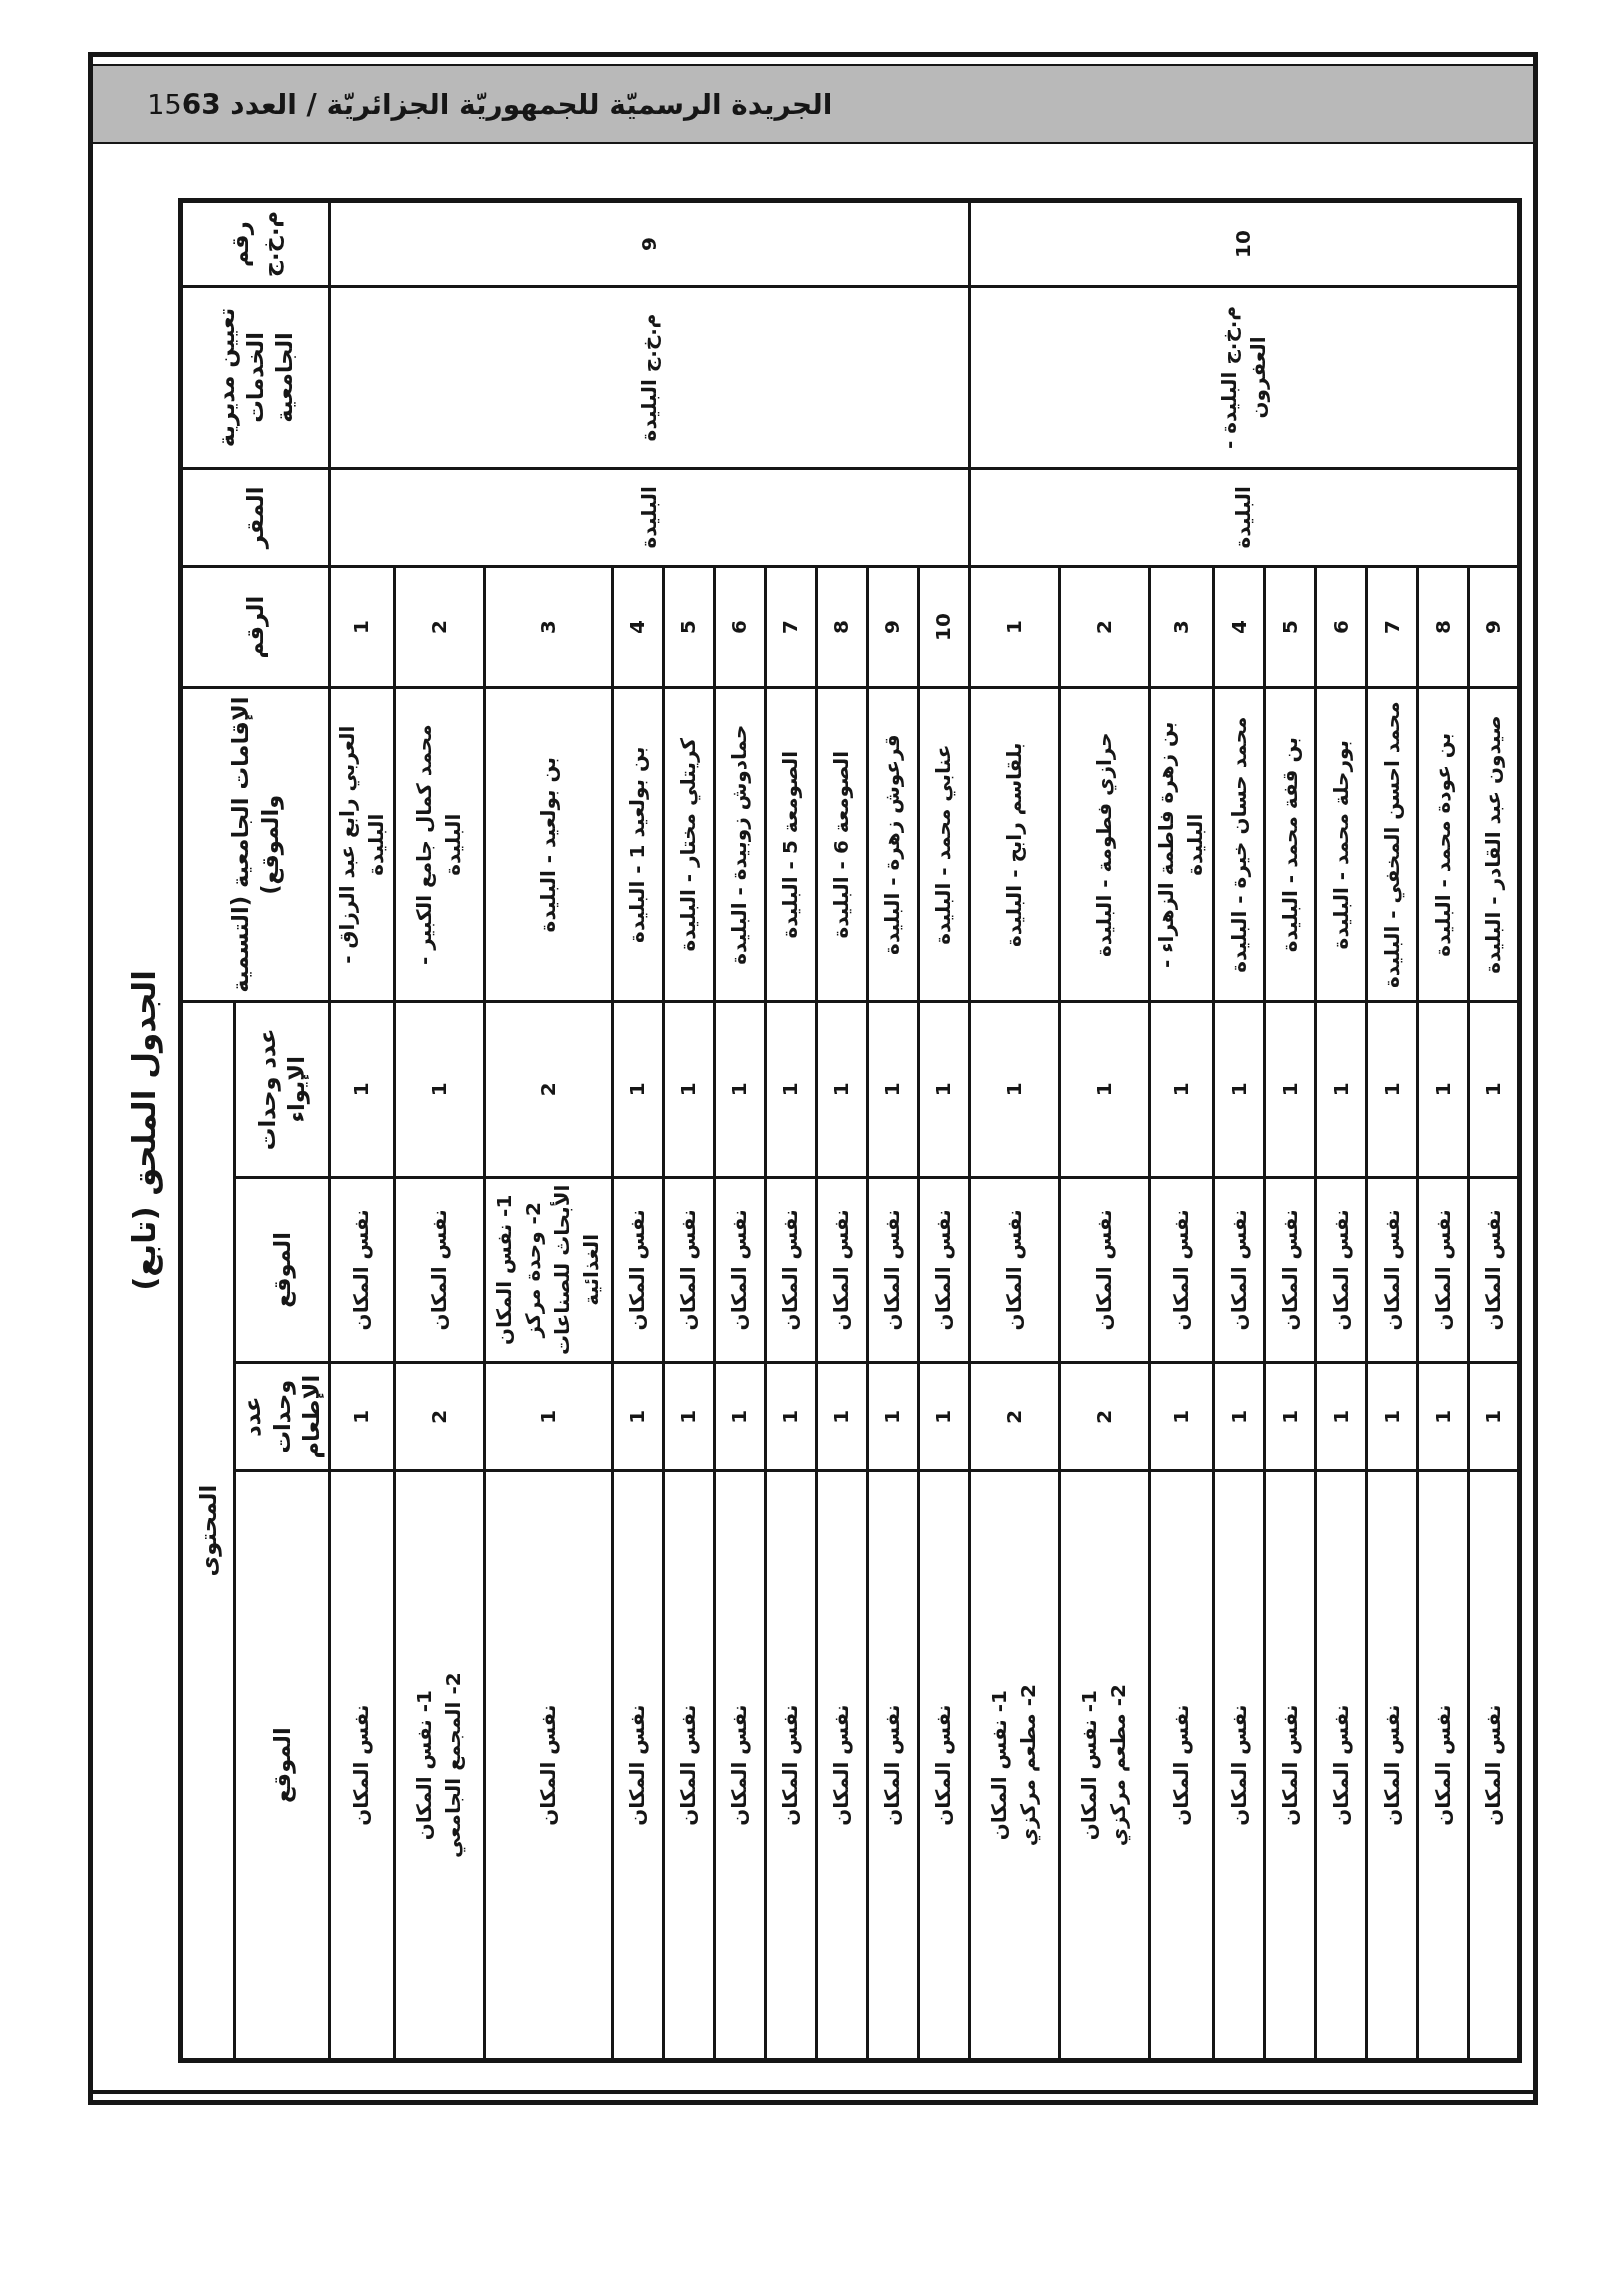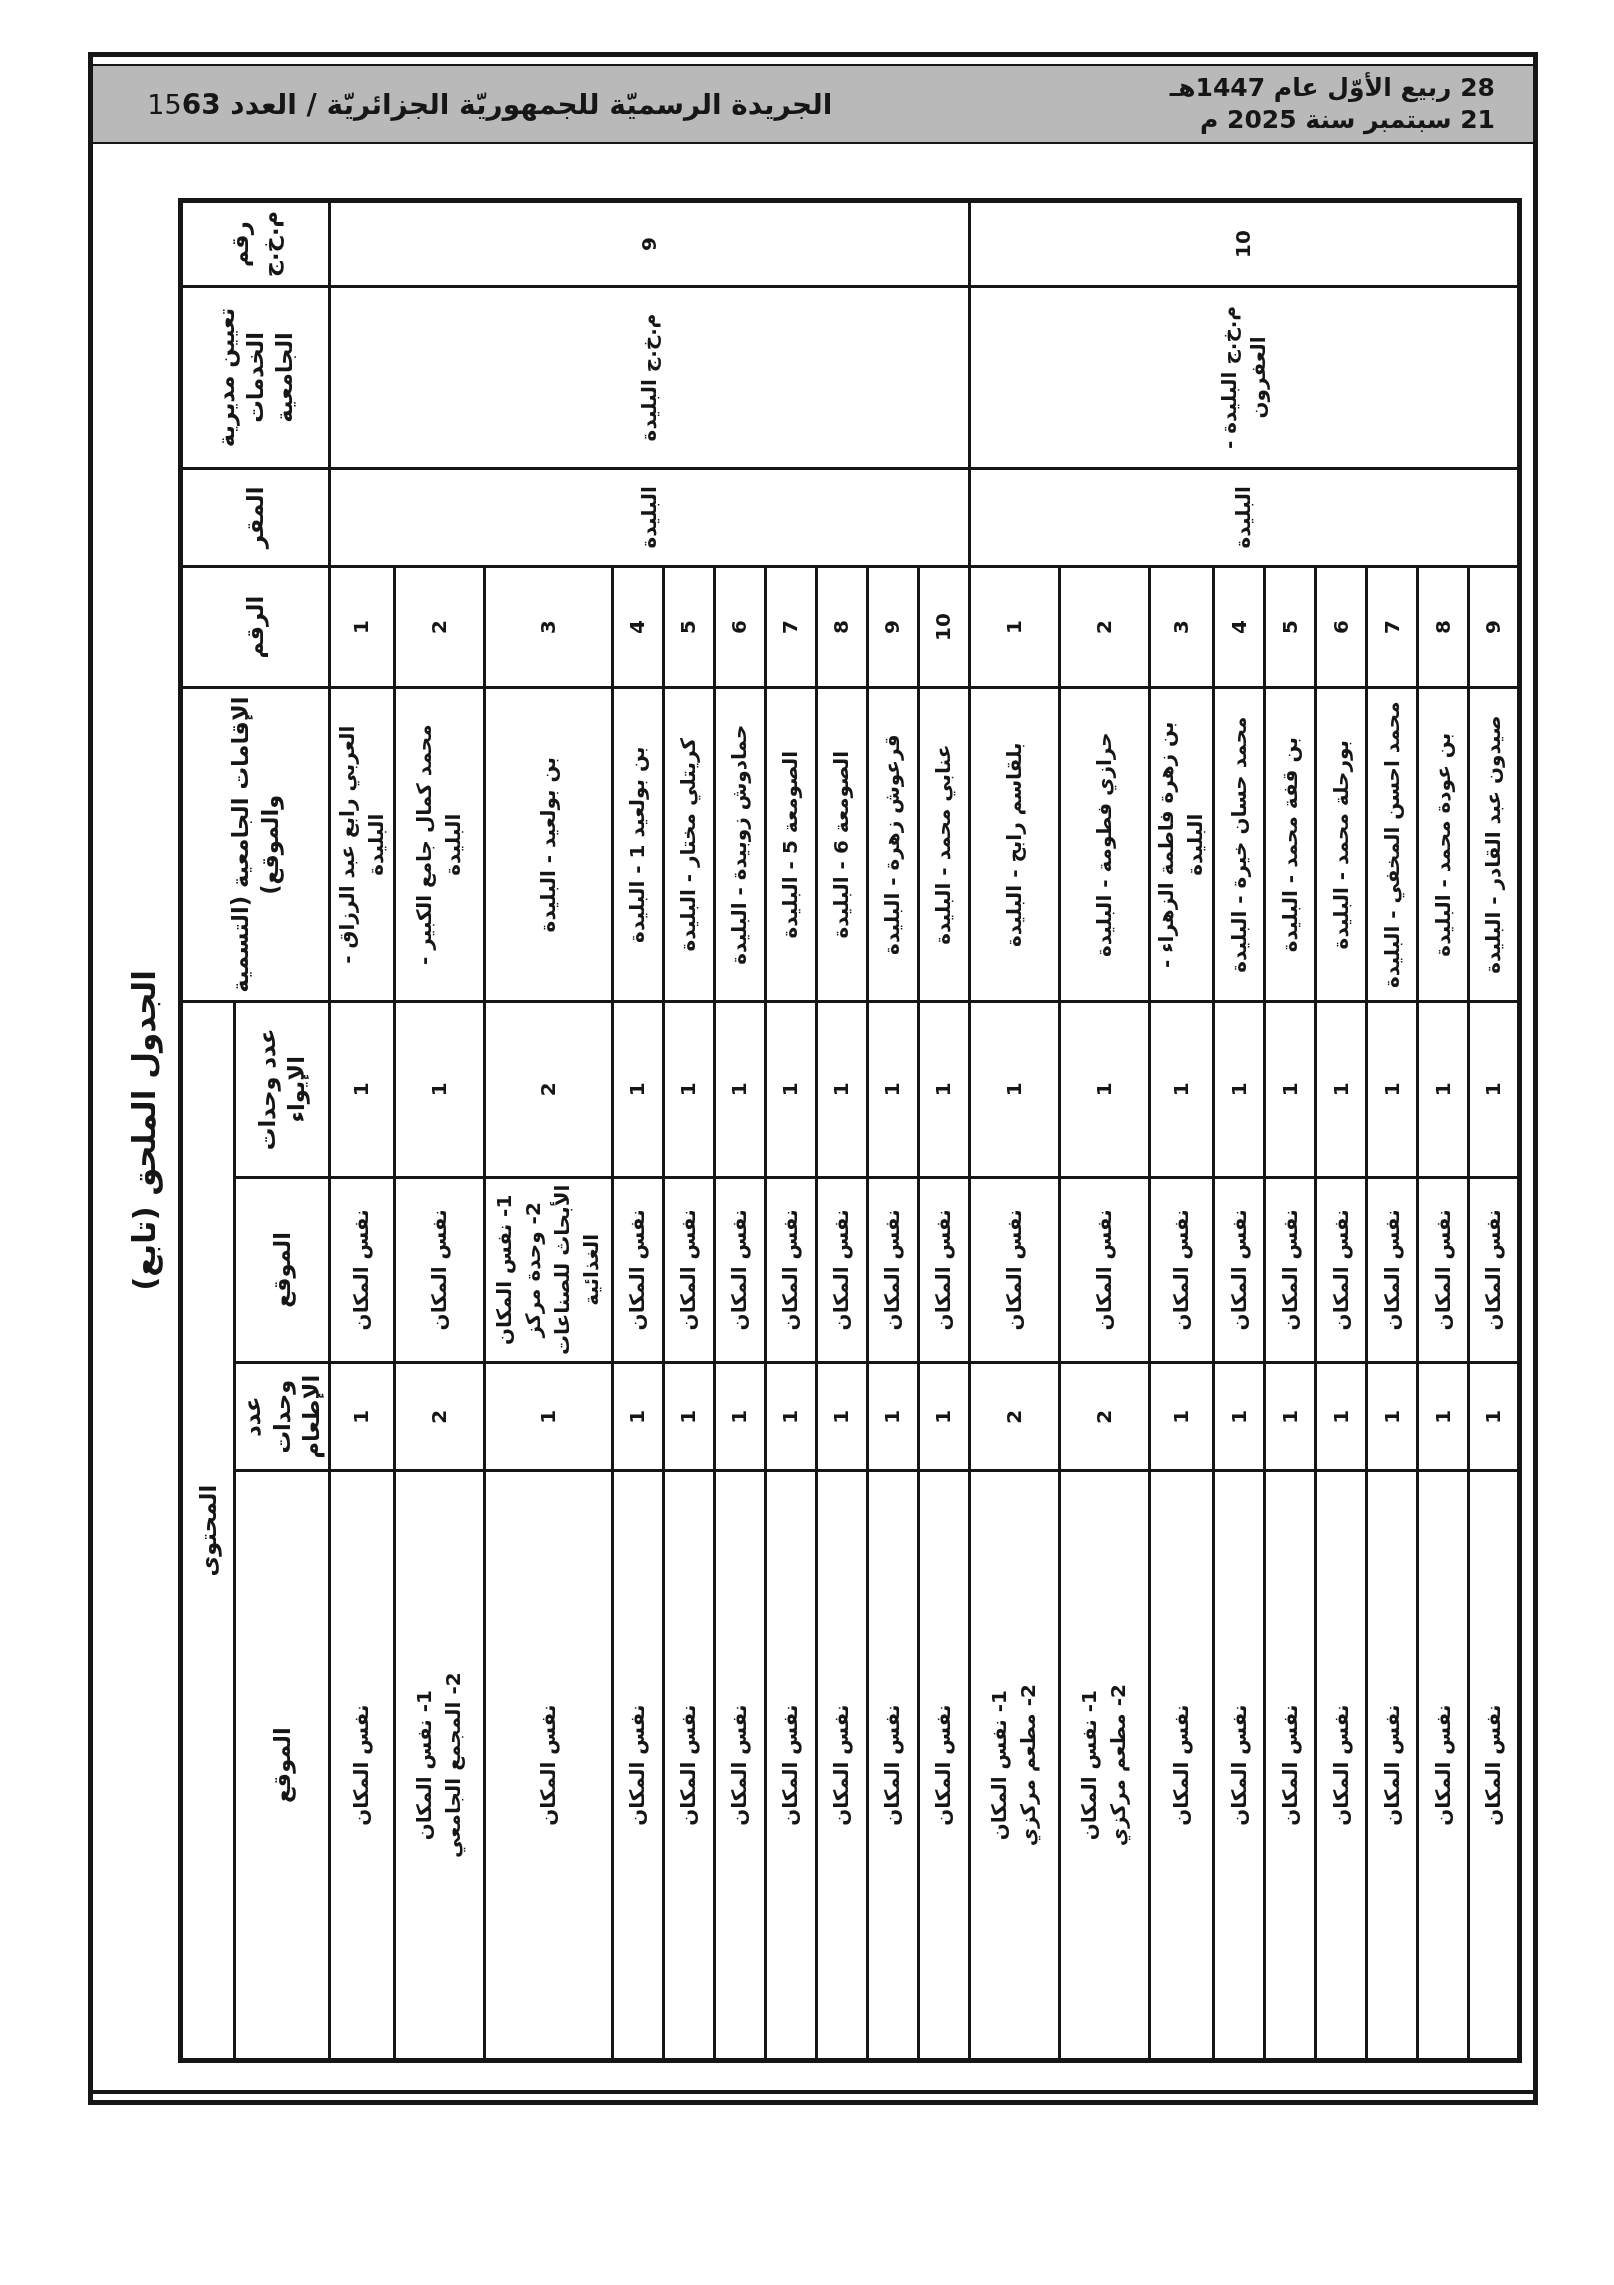--- a/index.html
+++ b/index.html
@@ -48,24 +48,20 @@
   table.main th{font-weight:700;font-size:22.6px;line-height:1.3;}
   table.main td{font-weight:700;font-size:20px;line-height:1.45;white-space:pre-line;}
   tr.hr1{height:54px;} tr.hr2{height:78px;}
   td.cell-dir{font-size:18px;}
 </style>
 </head>
 <body>
 
 <div class="frame">
   <div class="masthead">
-    <div class="dates">
-      <div>28 ربيع الأوّل عام 1447هـ</div>
-      <div>21 سبتمبر سنة 2025 م</div>
-    </div>
     <div class="jtitle">الجريدة الرسميّة للجمهوريّة الجزائريّة / العدد 63</div>
     <div class="pnum">15</div>
   </div>
   <div class="frame-inner-bottom"></div>
 </div>
 
 <div class="rot-wrap">
   <div class="tbl-title">الجدول الملحق (تابع)</div>
   <table class="main">
     <colgroup>

